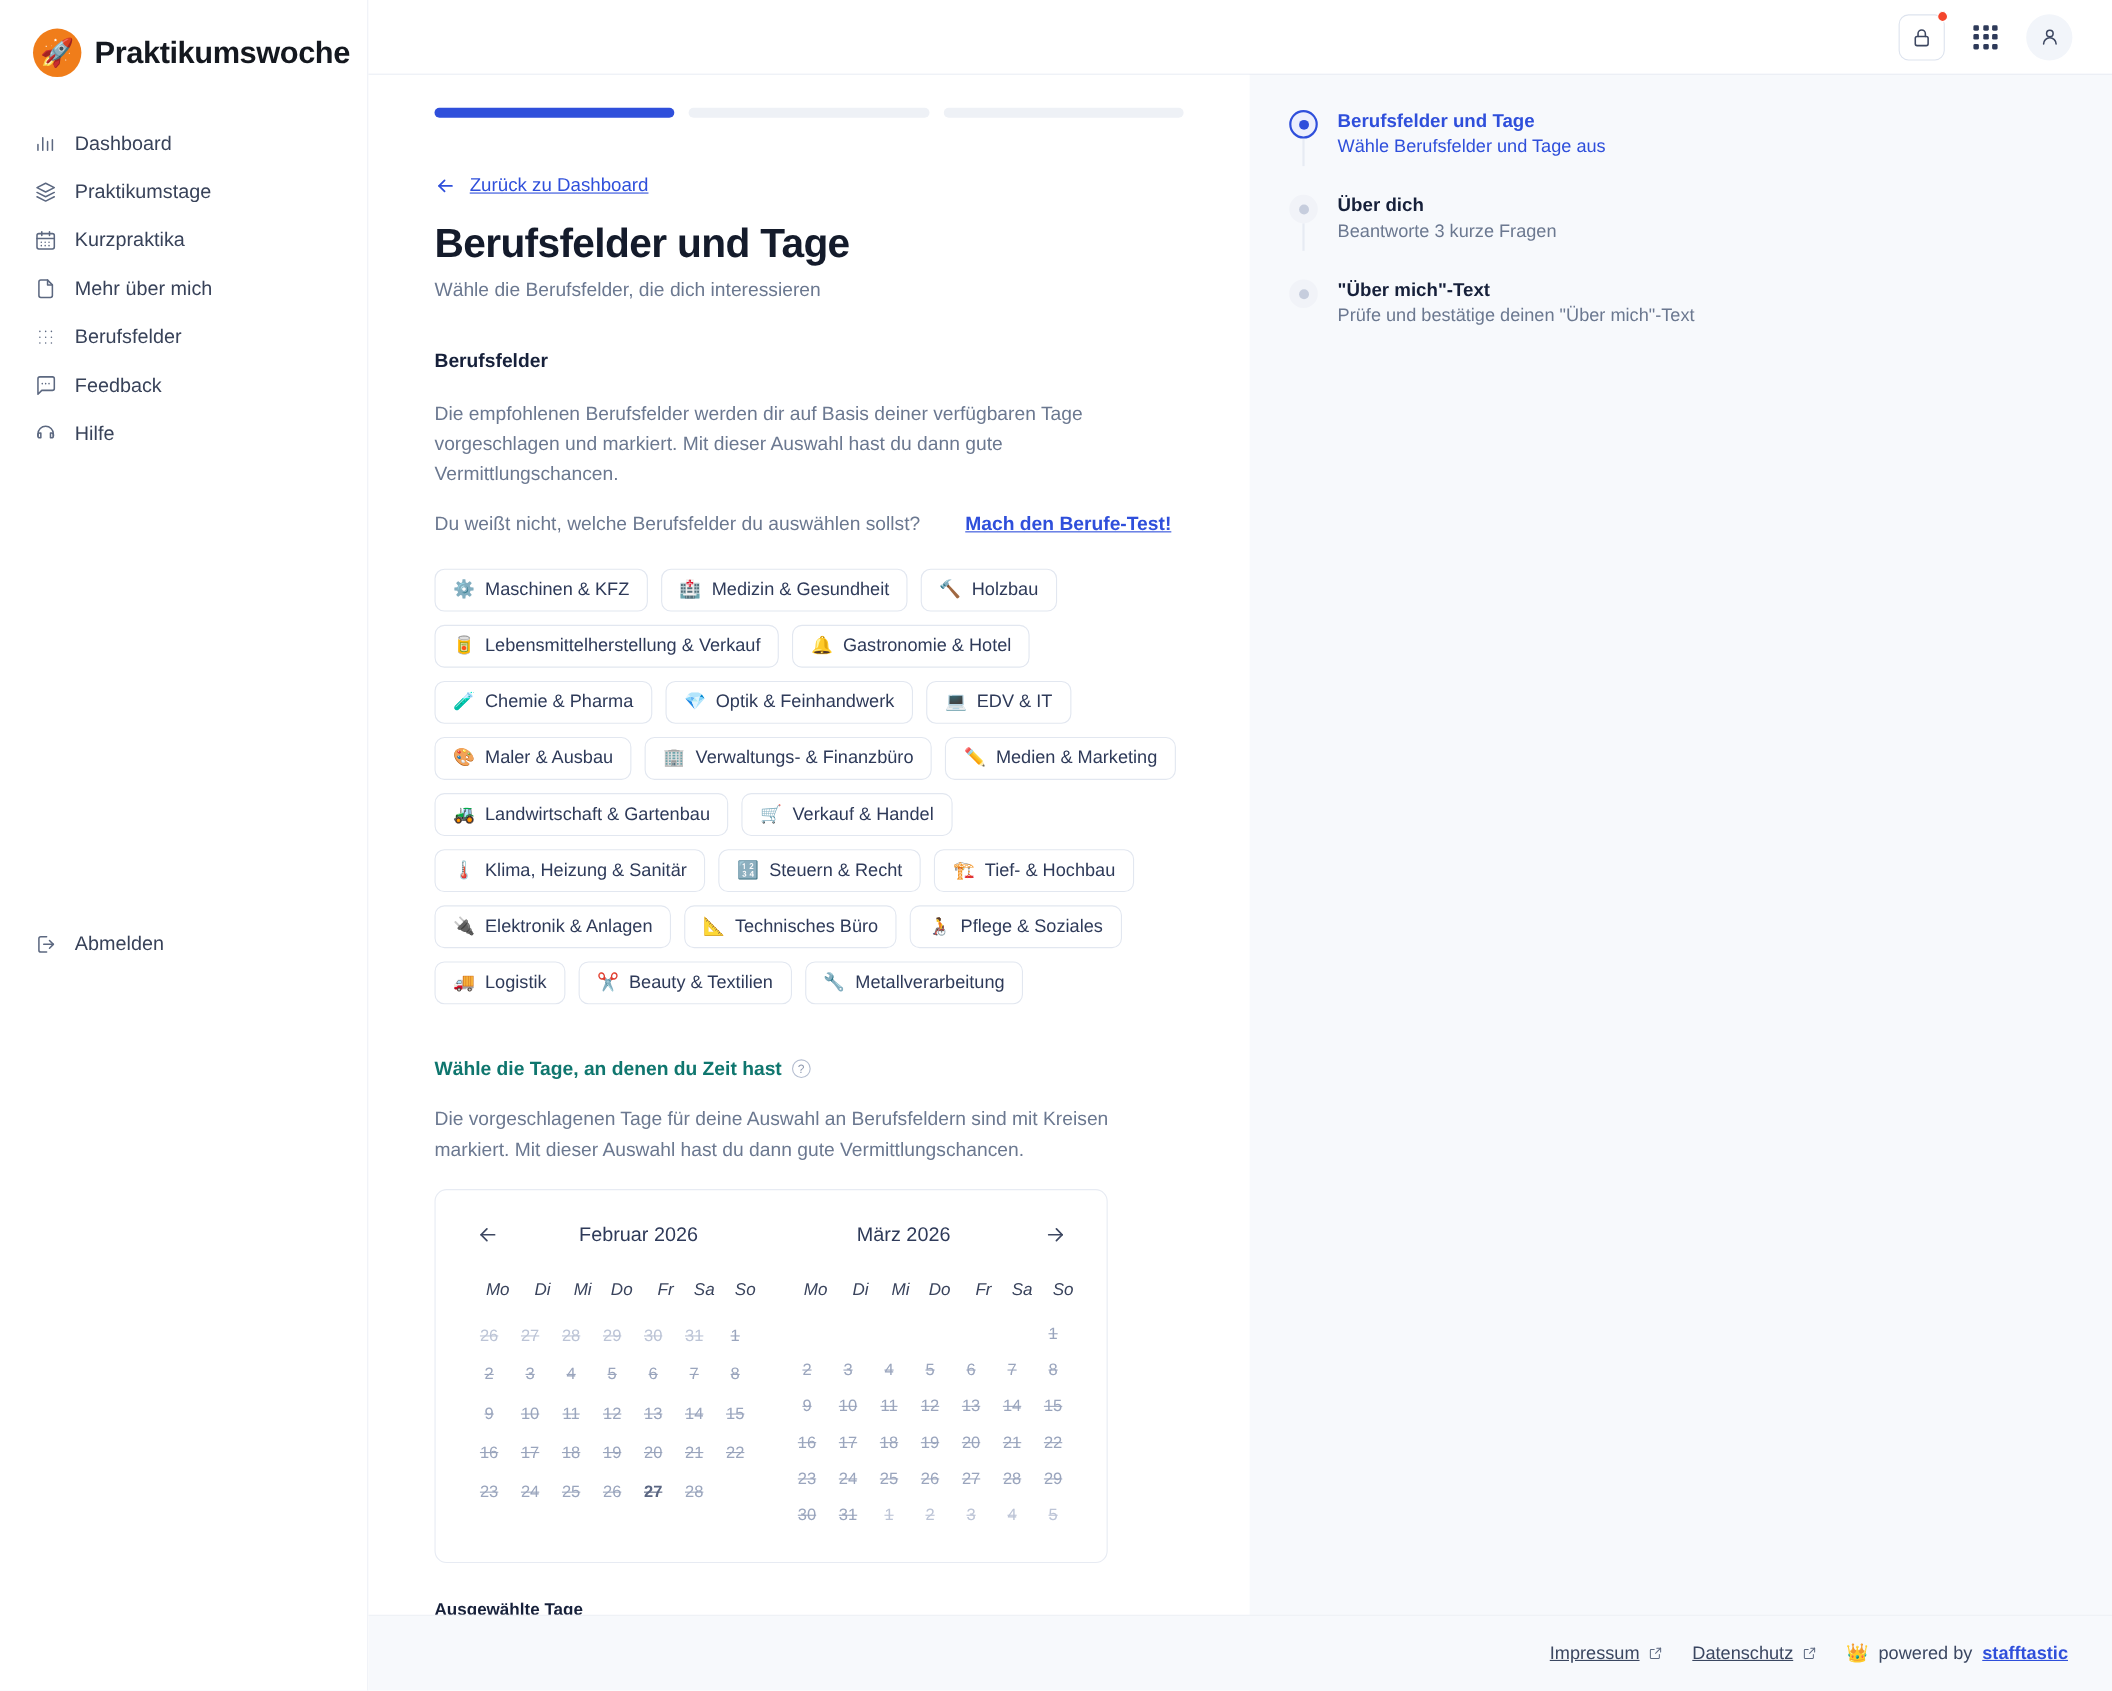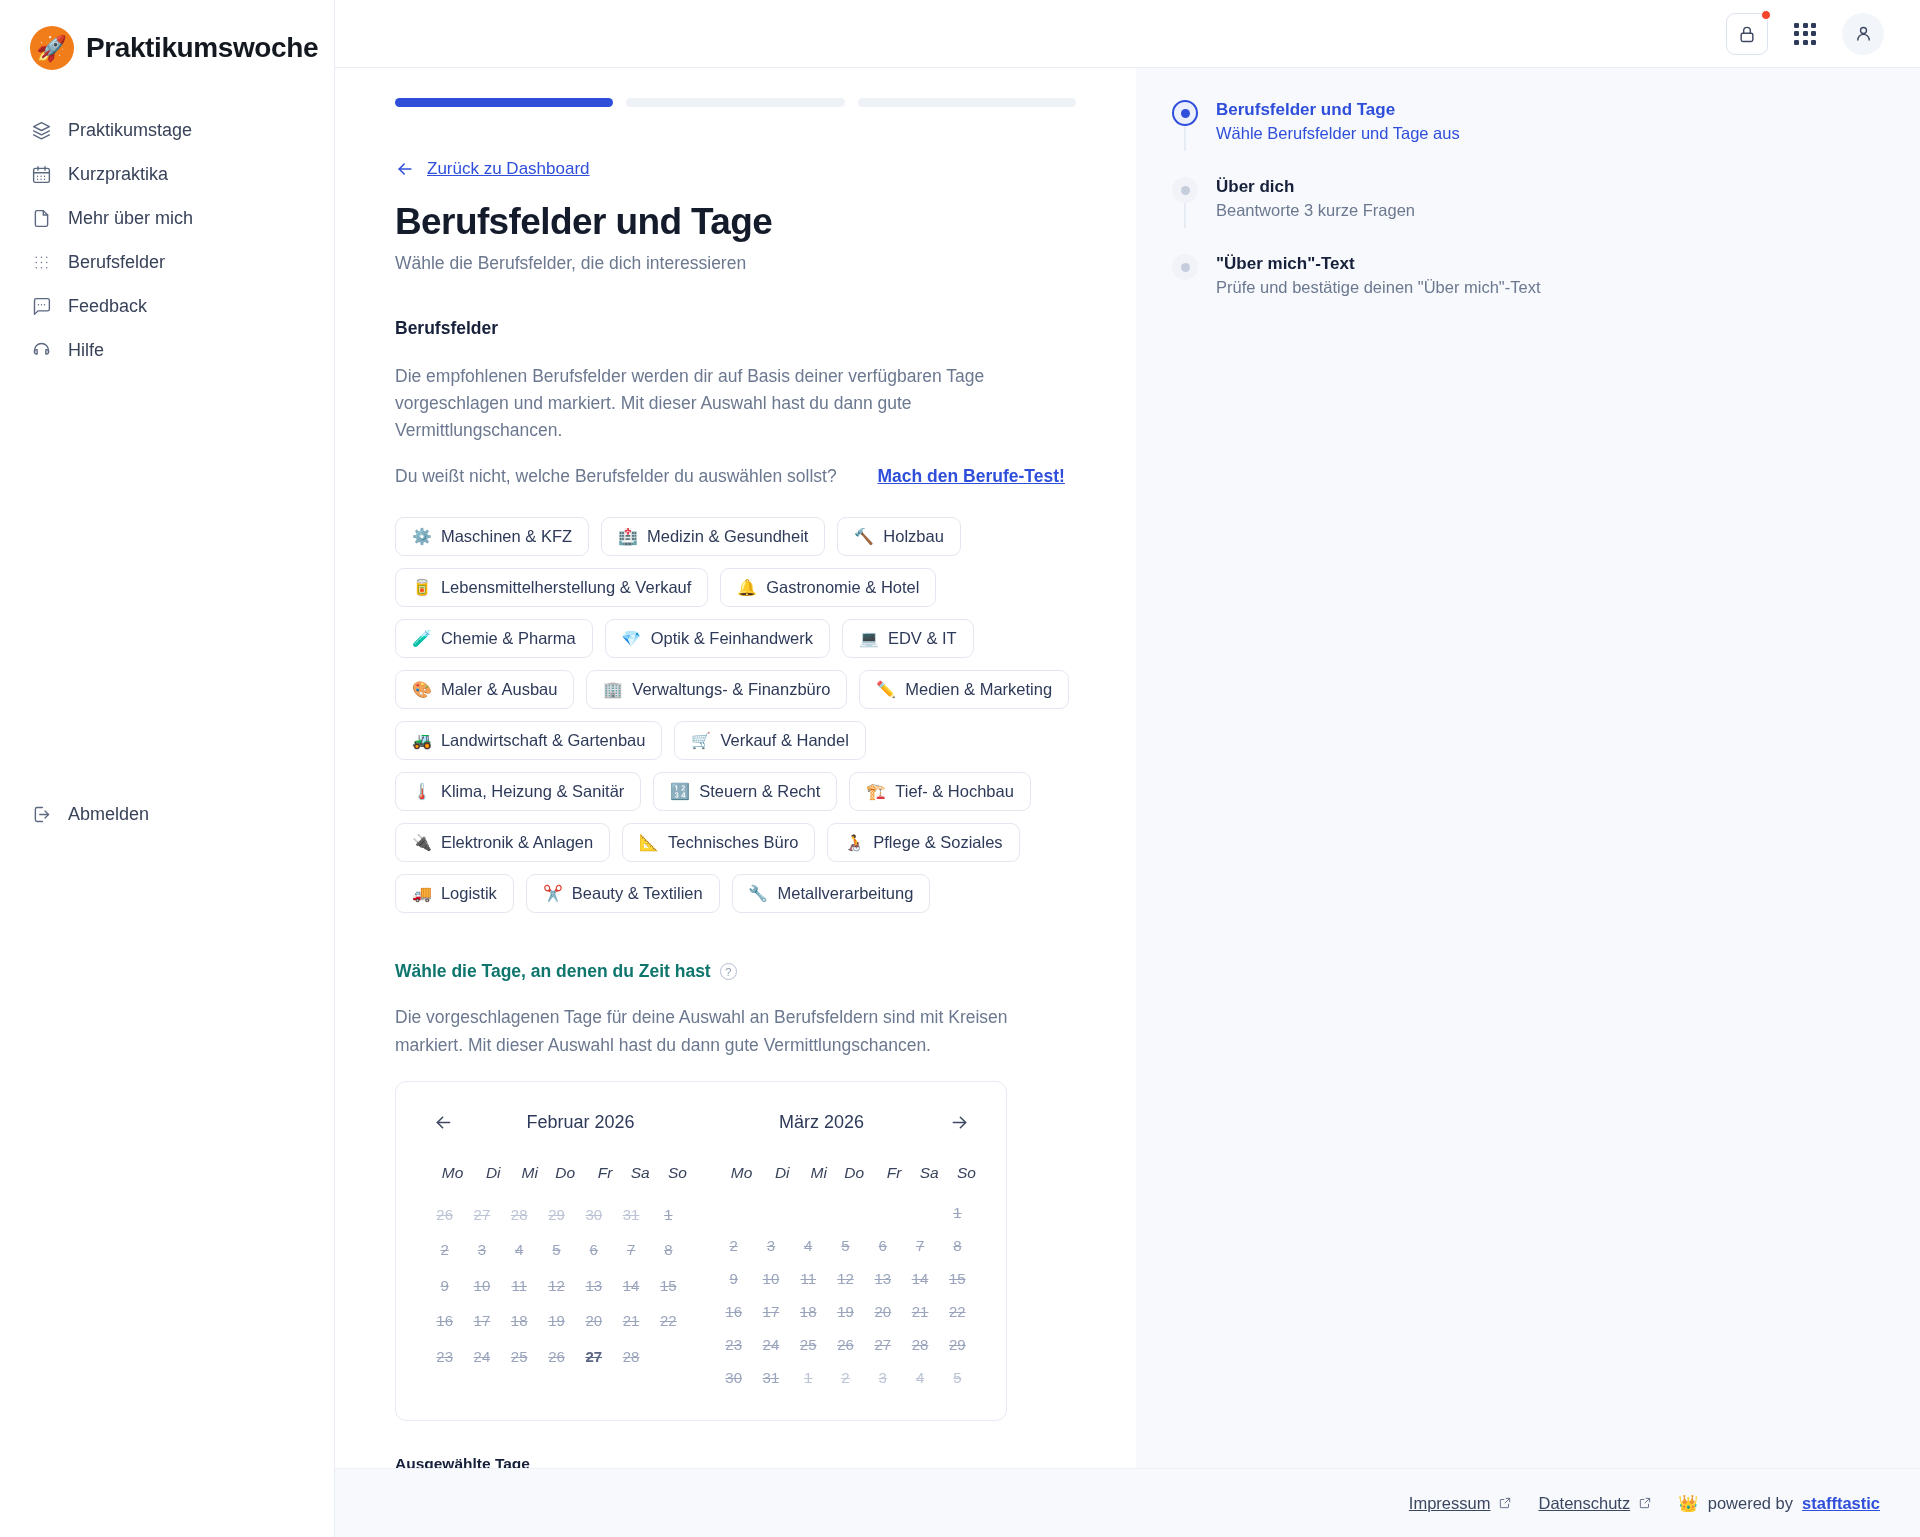--- a/index.html
+++ b/index.html
@@ -165,20 +165,28 @@
 
 <div class="app">
 
   <aside class="sidebar">
     <div class="brand">
       <span class="brand-logo">🚀</span>
       <span class="brand-name">Praktikumswoche</span>
     </div>
 
     <nav class="nav">
+      <div class="nav-item">
+        <span class="nav-ico">
+          <svg viewBox="0 0 24 24">
+              <path d="M4 19V13M9 19V6M14 19V10M19 19V8"></path>
+            </svg>
+        </span>
+        <span>Dashboard</span>
+      </div>
       <div class="nav-item">
         <span class="nav-ico">
           <svg viewBox="0 0 24 24">
               <path d="M12 3 3 7.5 12 12l9-4.5L12 3Z"></path>
               <path d="M3 12.5 12 17l9-4.5"></path>
               <path d="M3 17 12 21.5 21 17"></path>
             </svg>
         </span>
         <span>Praktikumstage</span>
       </div>

